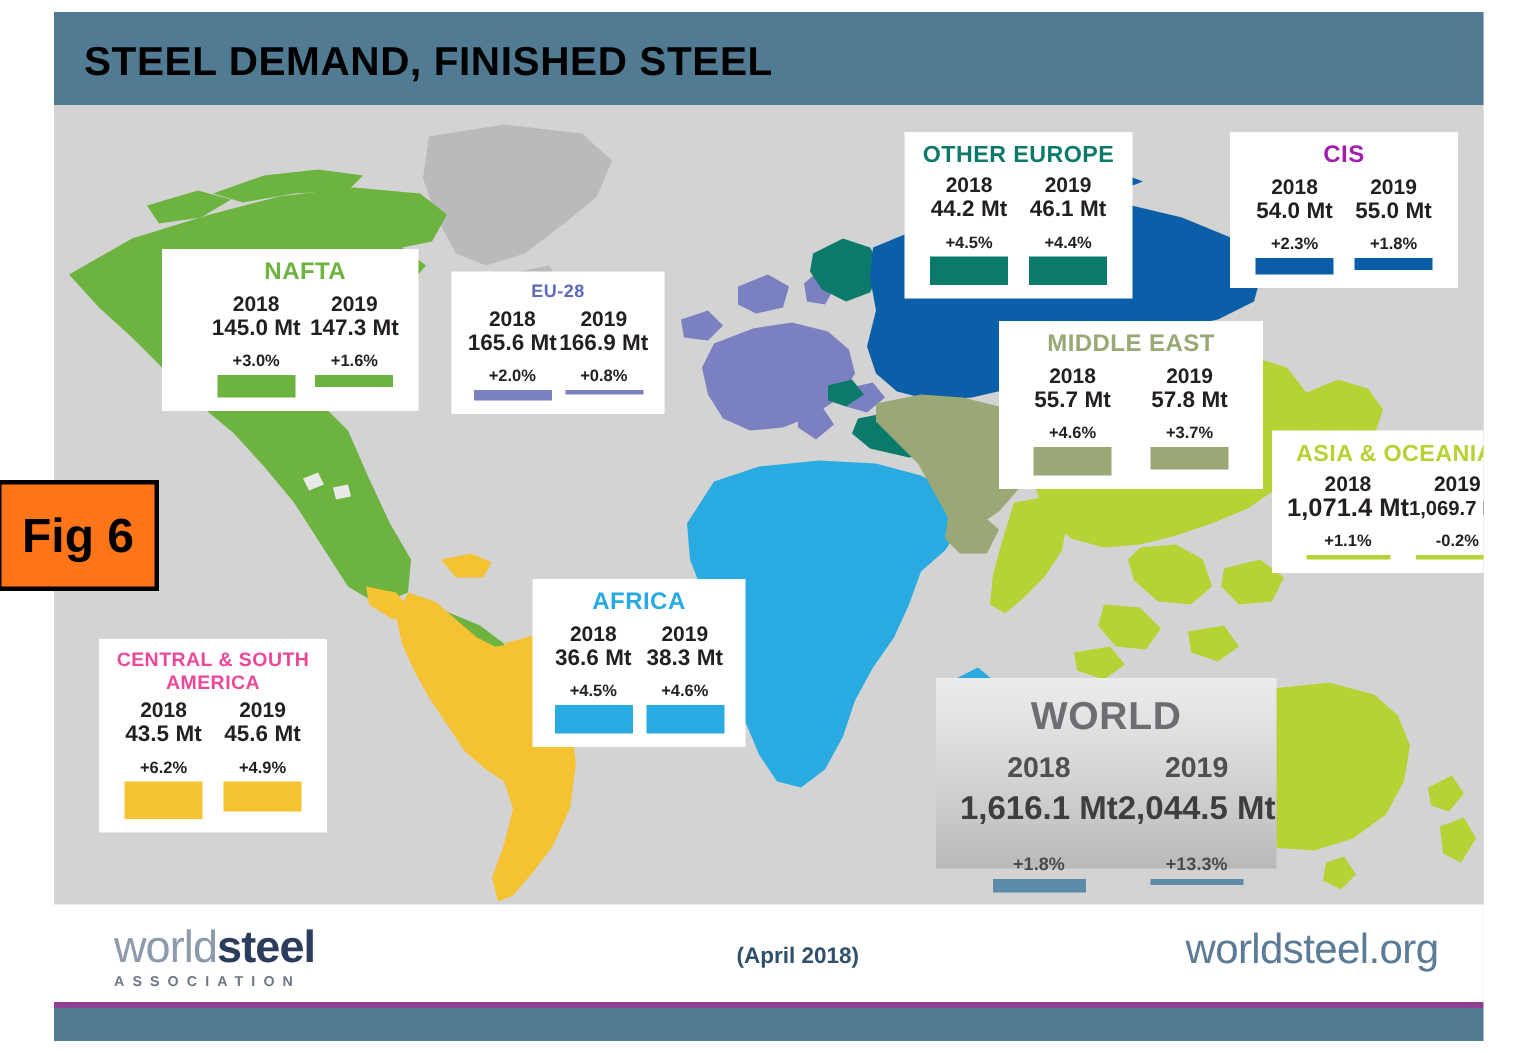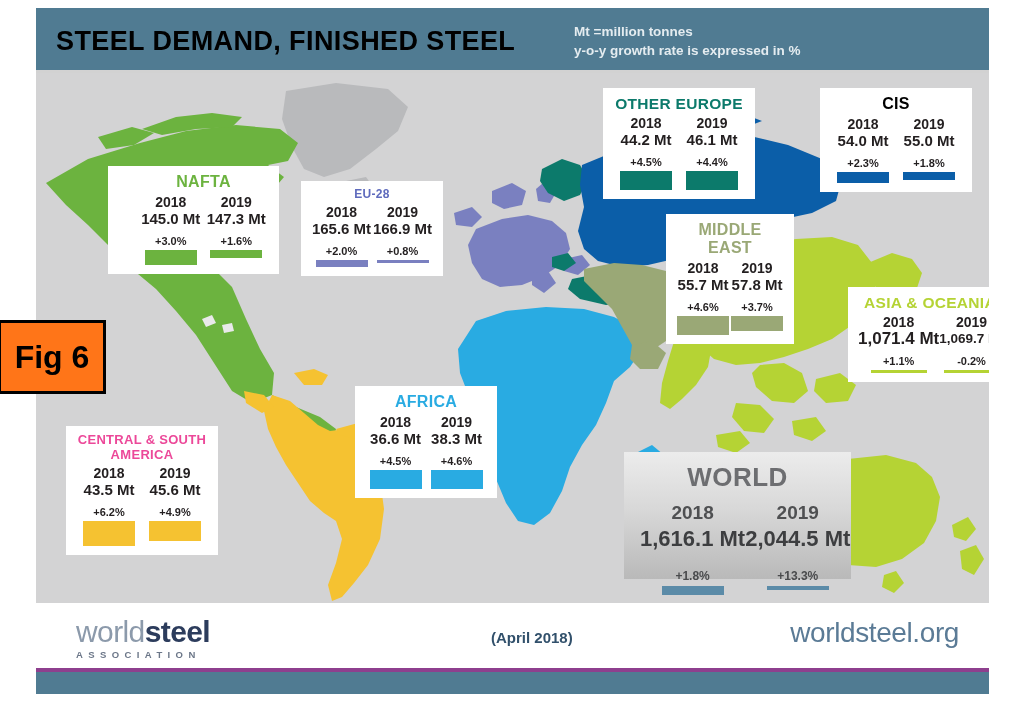--- a/index.html
+++ b/index.html
@@ -66,24 +66,20 @@
 </style>
 </head>
 <body>
 
 <div id="figure">
 
   <div class="slide">
 
     <div class="header">
       <div class="header-title">STEEL DEMAND, FINISHED STEEL</div>
-      <div class="header-note">
-        <div>Mt =million tonnes</div>
-        <div>y-o-y growth rate is expressed in %</div>
-      </div>
     </div>
 
     <div class="mapplate">
       <svg class="mapsvg" viewBox="0 0 953 530" preserveAspectRatio="none">
 
         <g fill="#b9babc">
           <path d="M250 18 L300 10 L352 16 L372 34 L362 58 L340 76 L314 96 L288 104 L268 96 L256 74 L246 46 Z"></path>
           <path d="M300 110 L330 104 L340 118 L318 130 L298 124 Z"></path>
         </g>
 
@@ -229,38 +225,38 @@
           <div class="col">
             <div class="yr">2019</div>
             <div class="val">46.1 Mt</div>
             <div class="pct">+4.4%</div>
             <div class="bar" style="background:#0c7a6b;width:52px;height:19px;"></div>
           </div>
         </div>
       </div>
 
       <div class="box" style="left:784px;top:15px;width:152px;">
-        <div class="title" style="color:#000000;font-size:16px;">CIS</div>
+        <div class="title" style="color:#a21caf;font-size:16px;">CIS</div>
         <div class="cols">
           <div class="col">
             <div class="yr">2018</div>
             <div class="val">54.0 Mt</div>
             <div class="pct">+2.3%</div>
             <div class="bar" style="background:#0b5ea8;width:52px;height:11px;"></div>
           </div>
           <div class="col">
             <div class="yr">2019</div>
             <div class="val">55.0 Mt</div>
             <div class="pct">+1.8%</div>
             <div class="bar" style="background:#0b5ea8;width:52px;height:8px;"></div>
           </div>
         </div>
       </div>
 
-      <div class="box" style="left:630px;top:141px;width:128px;">
+      <div class="box" style="left:630px;top:141px;width:176px;">
         <div class="title" style="color:#9aa876;font-size:16px;">MIDDLE EAST</div>
         <div class="cols">
           <div class="col">
             <div class="yr">2018</div>
             <div class="val">55.7 Mt</div>
             <div class="pct">+4.6%</div>
             <div class="bar" style="background:#9aa876;width:52px;height:19px;"></div>
           </div>
           <div class="col">
             <div class="yr">2019</div>

